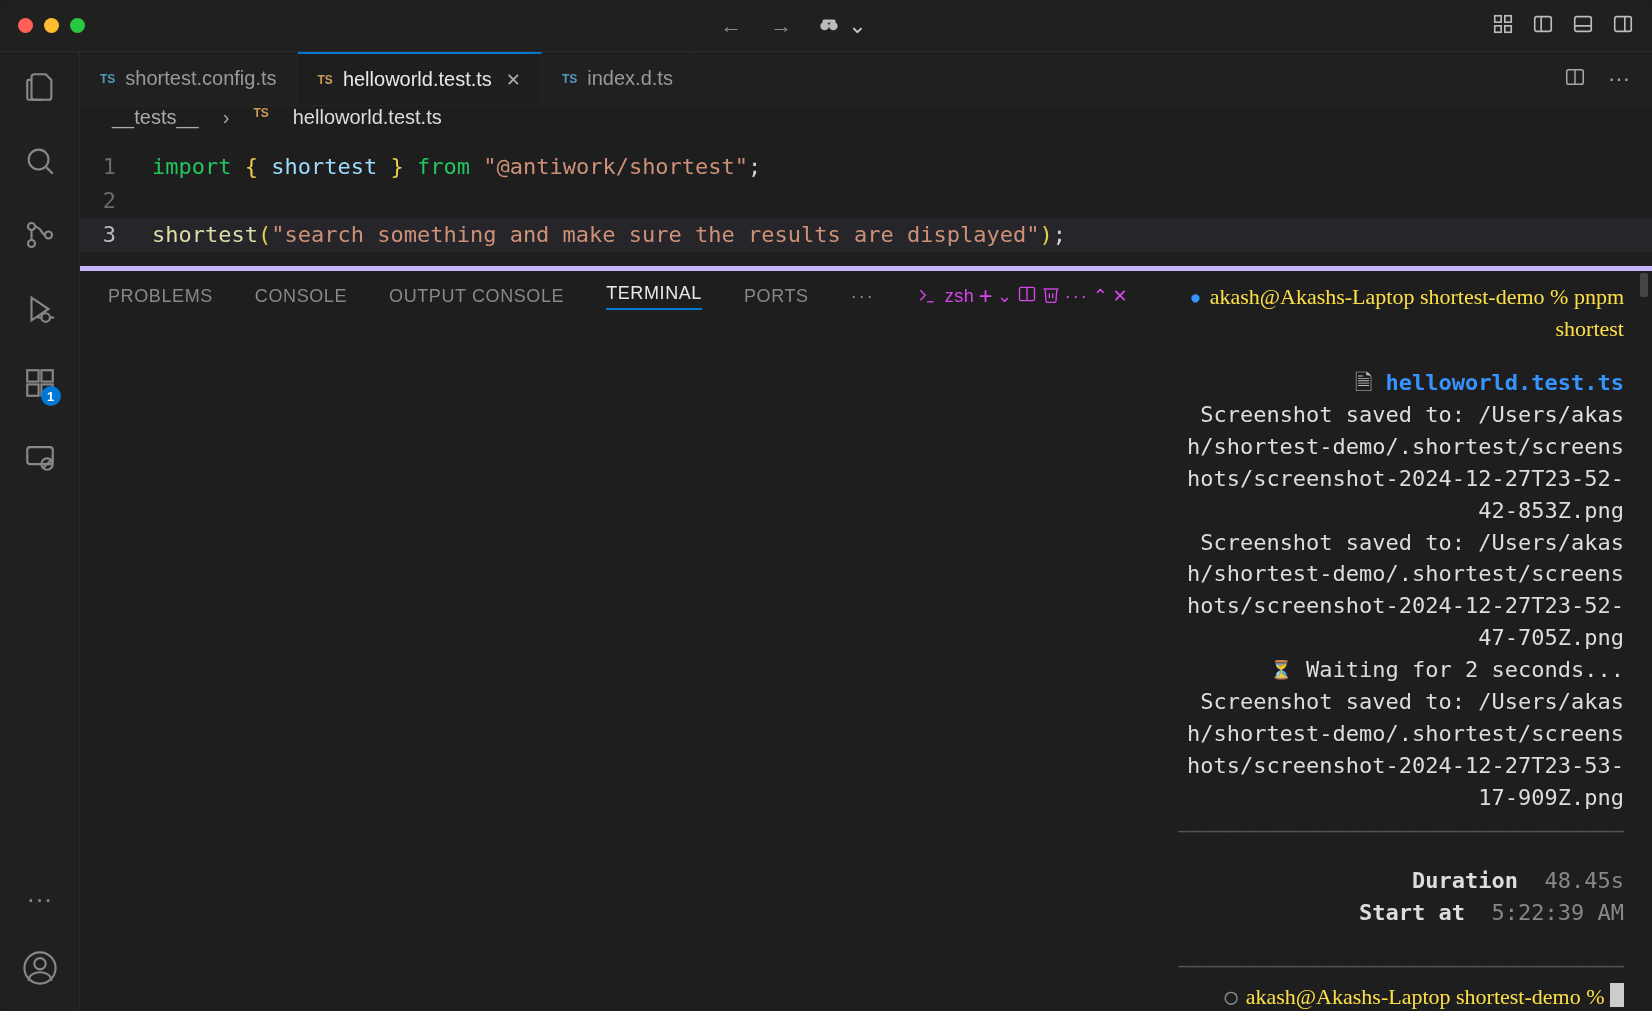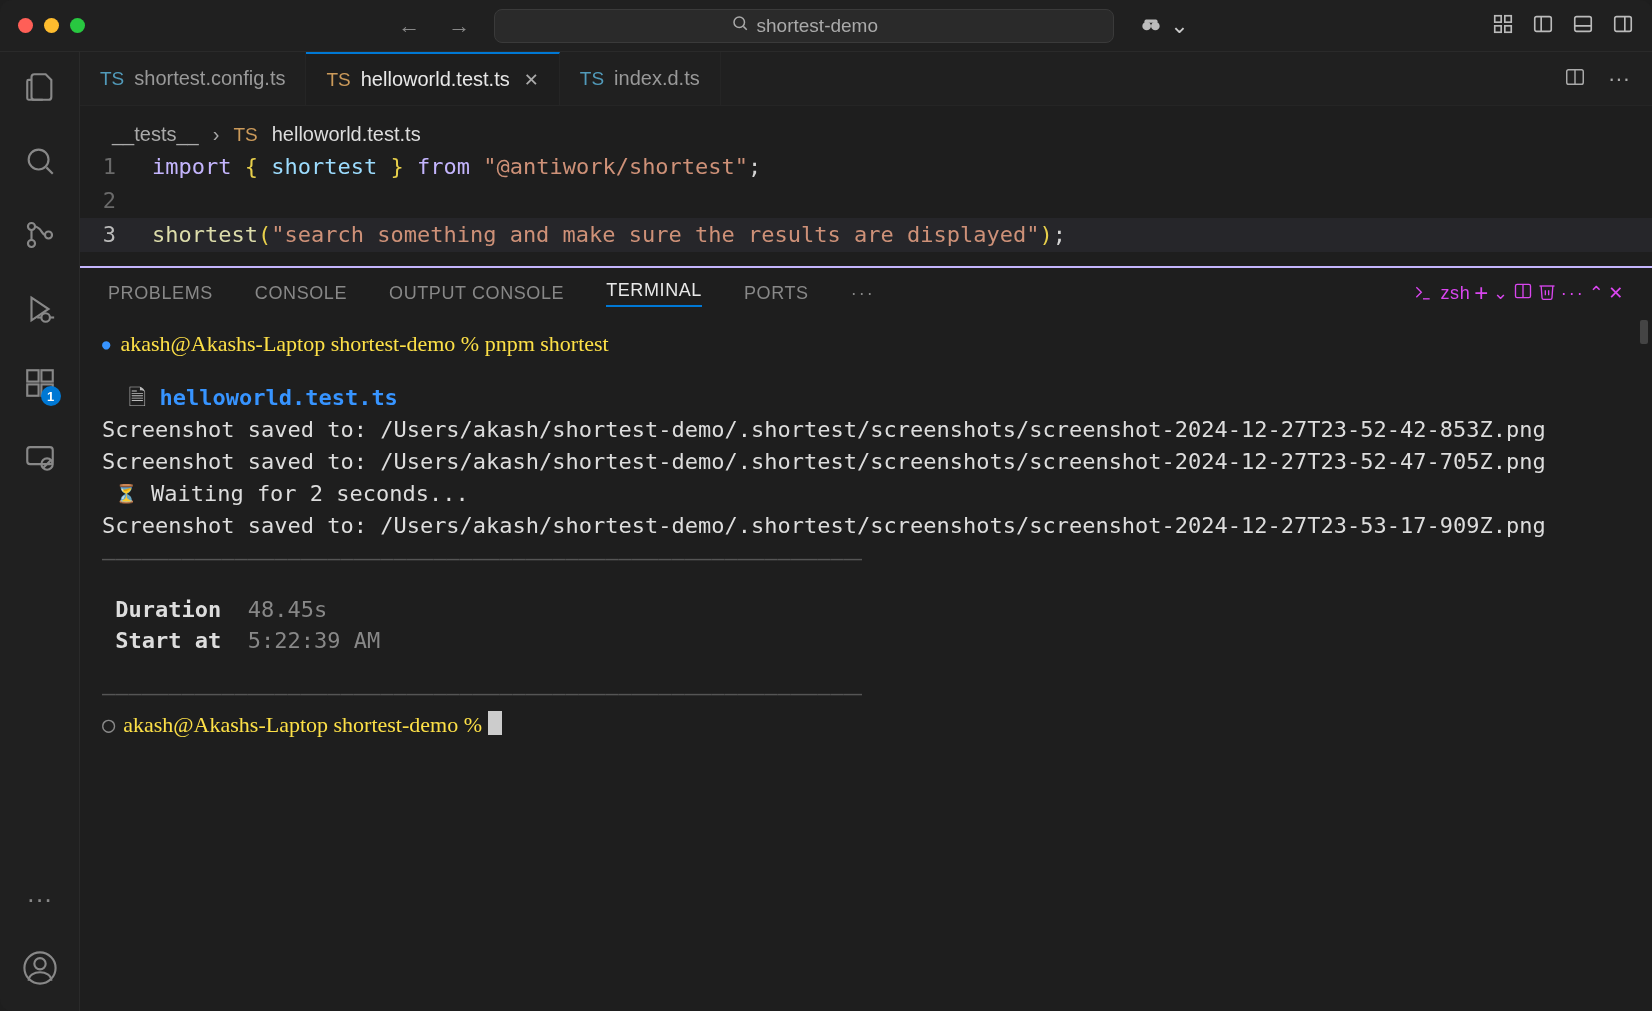--- a/index.html
+++ b/index.html
@@ -102,57 +102,58 @@
     font-size: 20px;
     border-right: 1px solid #252525;
   }
   .tab.active {
     background: #1e1e1e;
     color: #e8e8e8;
     border-top: 2px solid #0078d4;
   }
   .ts-badge {
     color: #519aba;
-    font-weight: 400;
-    font-size: 19px;
+    font-weight: 700;
+    font-size: 12px;
   }
   .ts-badge.orange { color: #cb9a5a; }
   .tab-close { color: #aaa; font-size: 18px; margin-left: 4px; }
   .tab-actions { margin-left: auto; display:flex; align-items:center; gap:22px; padding-right:22px; color:#aaa; }
   .breadcrumb {
     height: 40px;
     display: flex;
-    align-items: flex-end;
+    align-items: flex-start;
     padding-left: 32px;
-    gap: 14px;
+    gap: 24px;
     color: #aaa;
     font-size: 20px;
   }
   .code-area {
     font-family: "SF Mono", Menlo, Consolas, monospace;
     font-size: 22px;
     padding: 4px 0 14px 0;
     line-height: 1.55;
   }
   .code-line { display: flex; }
   .gutter { width: 72px; text-align: right; color: #6a6a6a; padding-right: 36px; user-select:none; }
   .line-content { white-space: pre; }
-  .kw { color: #c4b5fd; }
+  .kw { color: #22c55e; }
   .fn { color: #dcdcaa; }
   .pn { color: #e8d04b; }
   .str { color: #ce9178; }
   .ident { color: #9cdcfe; }
   .op { color: #d4d4d4; }
   .line-hl { background: #26262a; }
   .panel {
     flex: 1;
-    border-top: 2px solid #c4b5fd;
-    display: flex;
-    flex-direction: column;
+    border-top: 5px solid #c4b5fd;
+    display: flex;
+    flex-direction: row;
     min-height: 0;
+    text-align: right;
   }
   .panel-tabs {
     height: 50px;
     display: flex;
     align-items: center;
     padding: 0 28px;
     gap: 42px;
     color: #888;
     font-size: 18px;
     letter-spacing: 0.6px;
@@ -198,29 +199,20 @@
 <div class="titlebar">
   <div class="traffic-lights">
     <div class="traffic-light tl-red"></div>
     <div class="traffic-light tl-yellow"></div>
     <div class="traffic-light tl-green"></div>
   </div>
   <div class="titlebar-center">
     <div class="nav-arrows">
       <span class="nav-arrow">←</span>
       <span class="nav-arrow">→</span>
-    </div>
-    <div class="search-box">
-      <span>
-        <svg viewBox="0 0 24 24" width="18" height="18" fill="none" stroke="#aaa" stroke-width="2">
-            <circle cx="11" cy="11" r="7"></circle>
-            <line x1="21" y1="21" x2="16.5" y2="16.5"></line>
-          </svg>
-      </span>
-      <span>shortest-demo</span>
     </div>
     <div class="copilot">
       <svg viewBox="0 0 24 24" width="26" height="26" fill="#bbb">
           <circle cx="8" cy="12" r="4"></circle>
           <circle cx="16" cy="12" r="4"></circle>
           <rect x="6" y="6" width="12" height="3" rx="1.5"></rect>
         </svg>
       <span>⌄</span>
     </div>
   </div>

